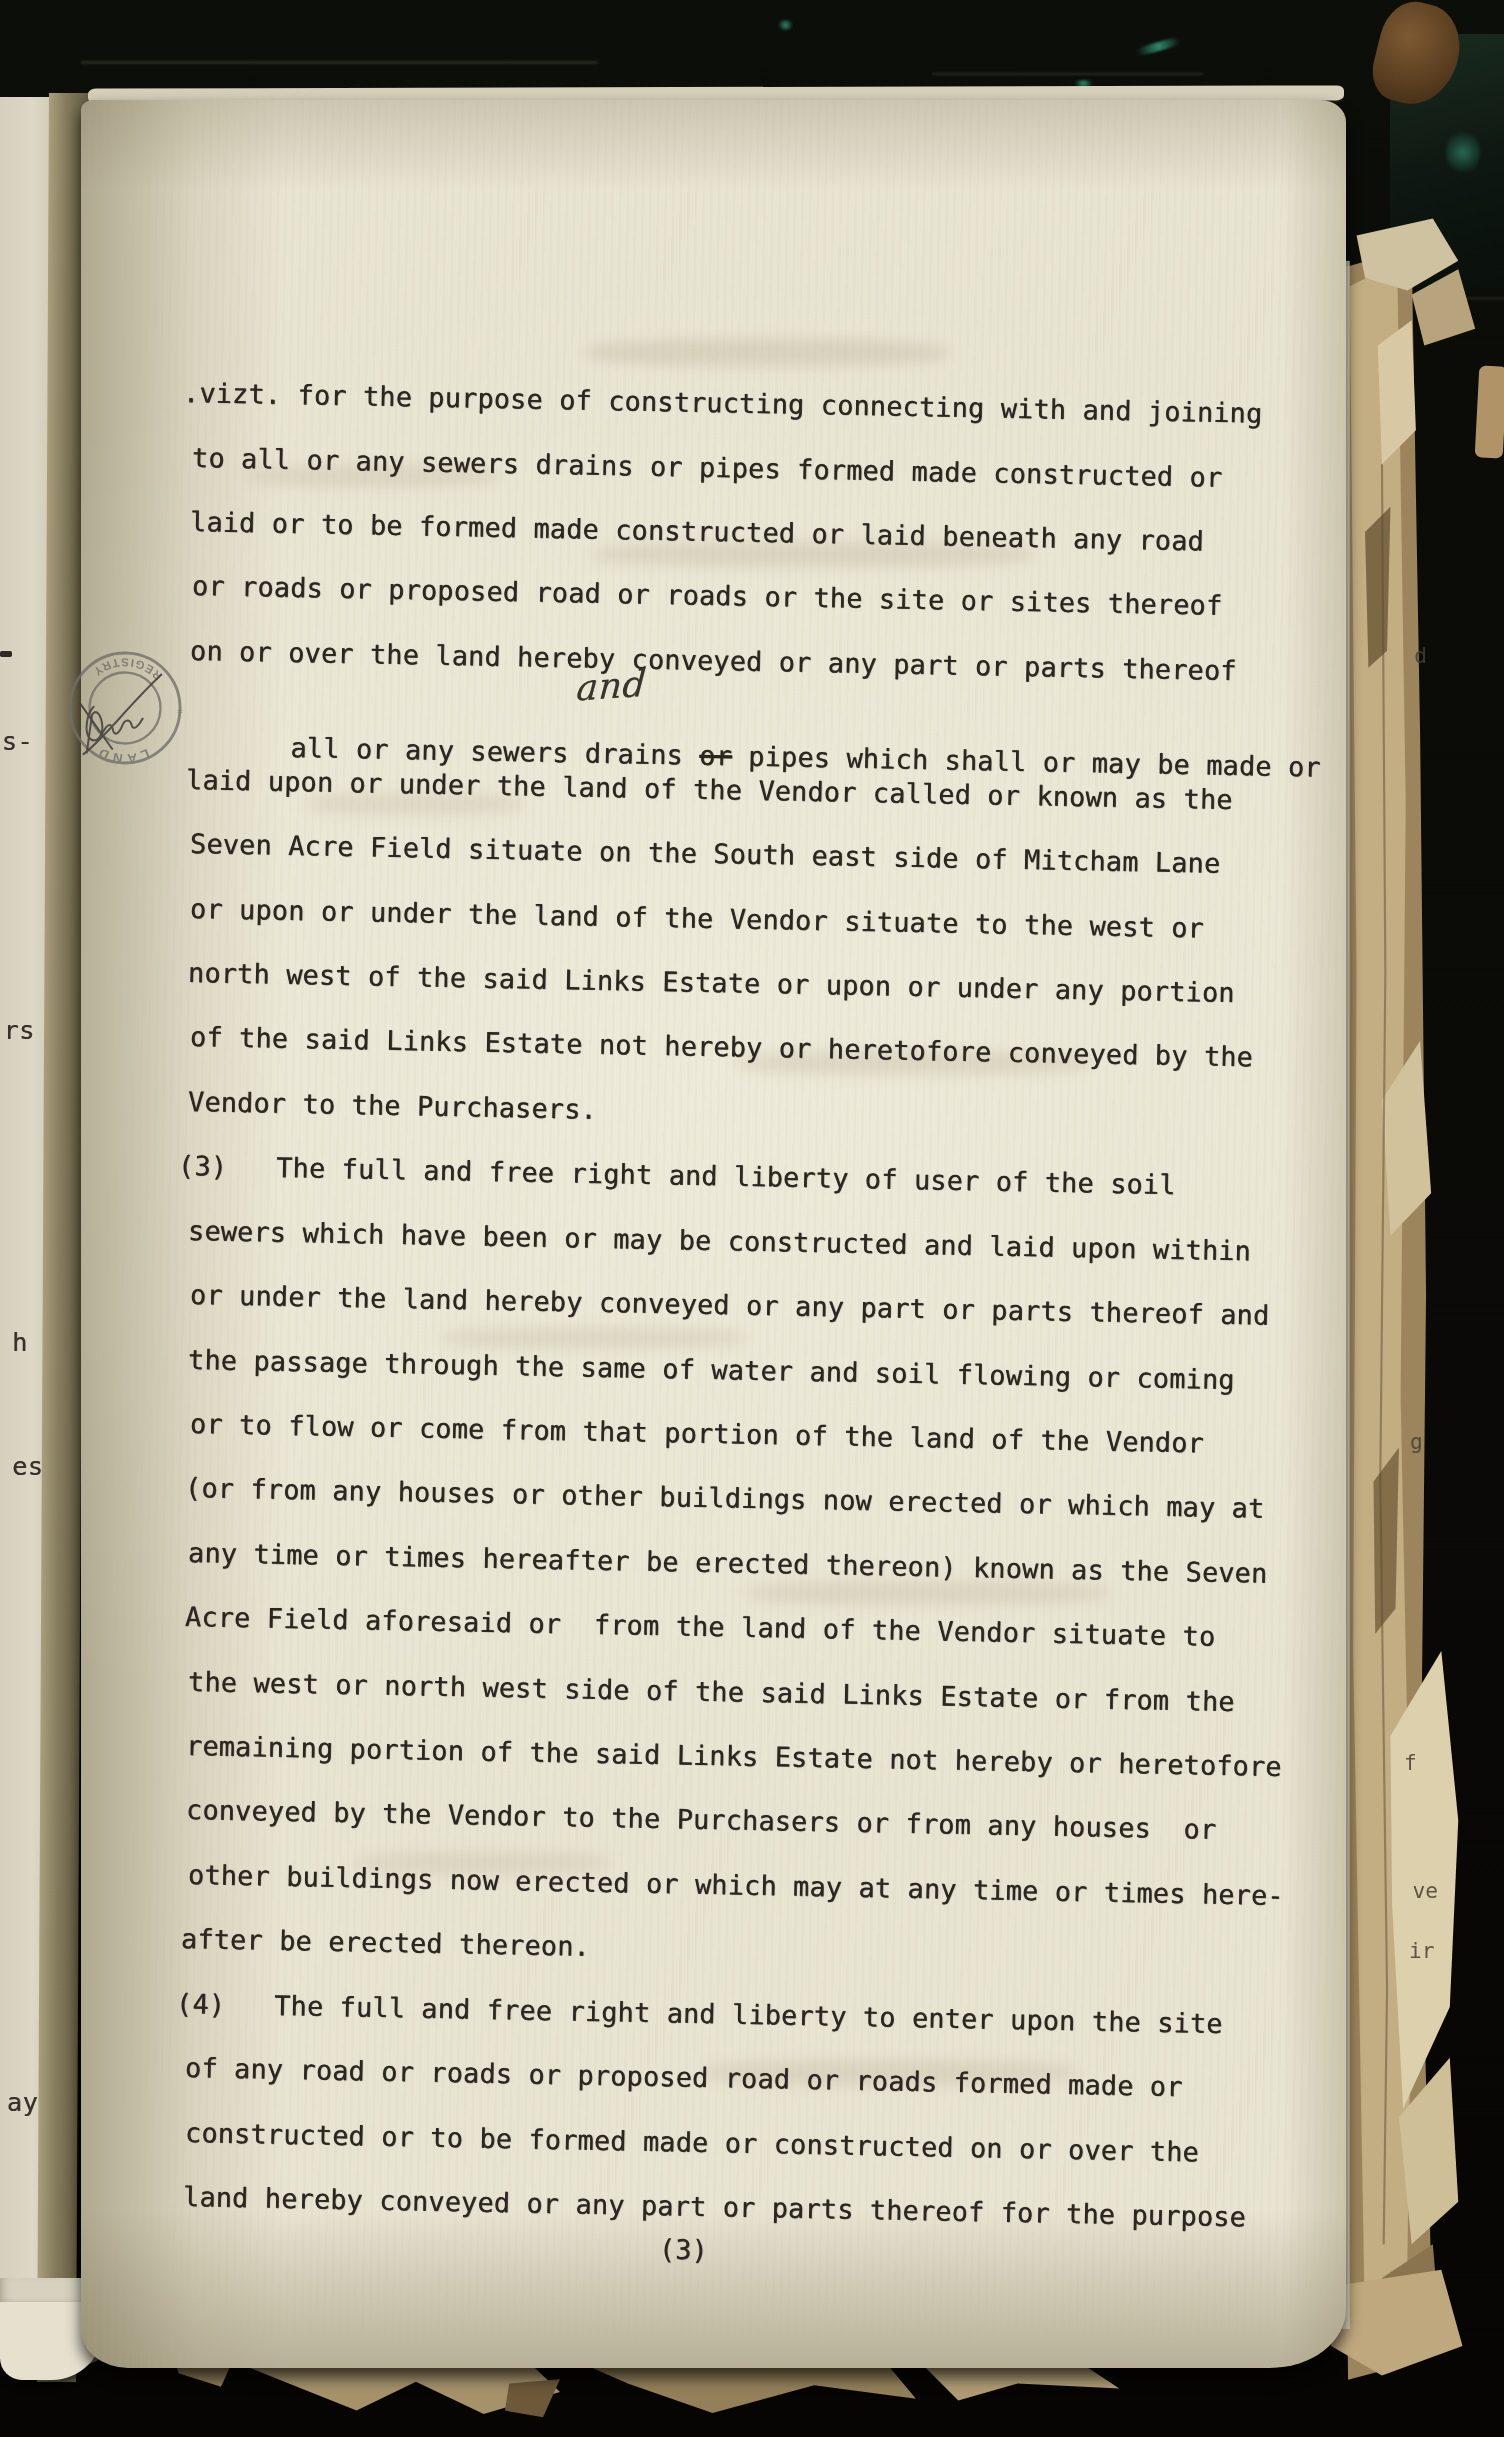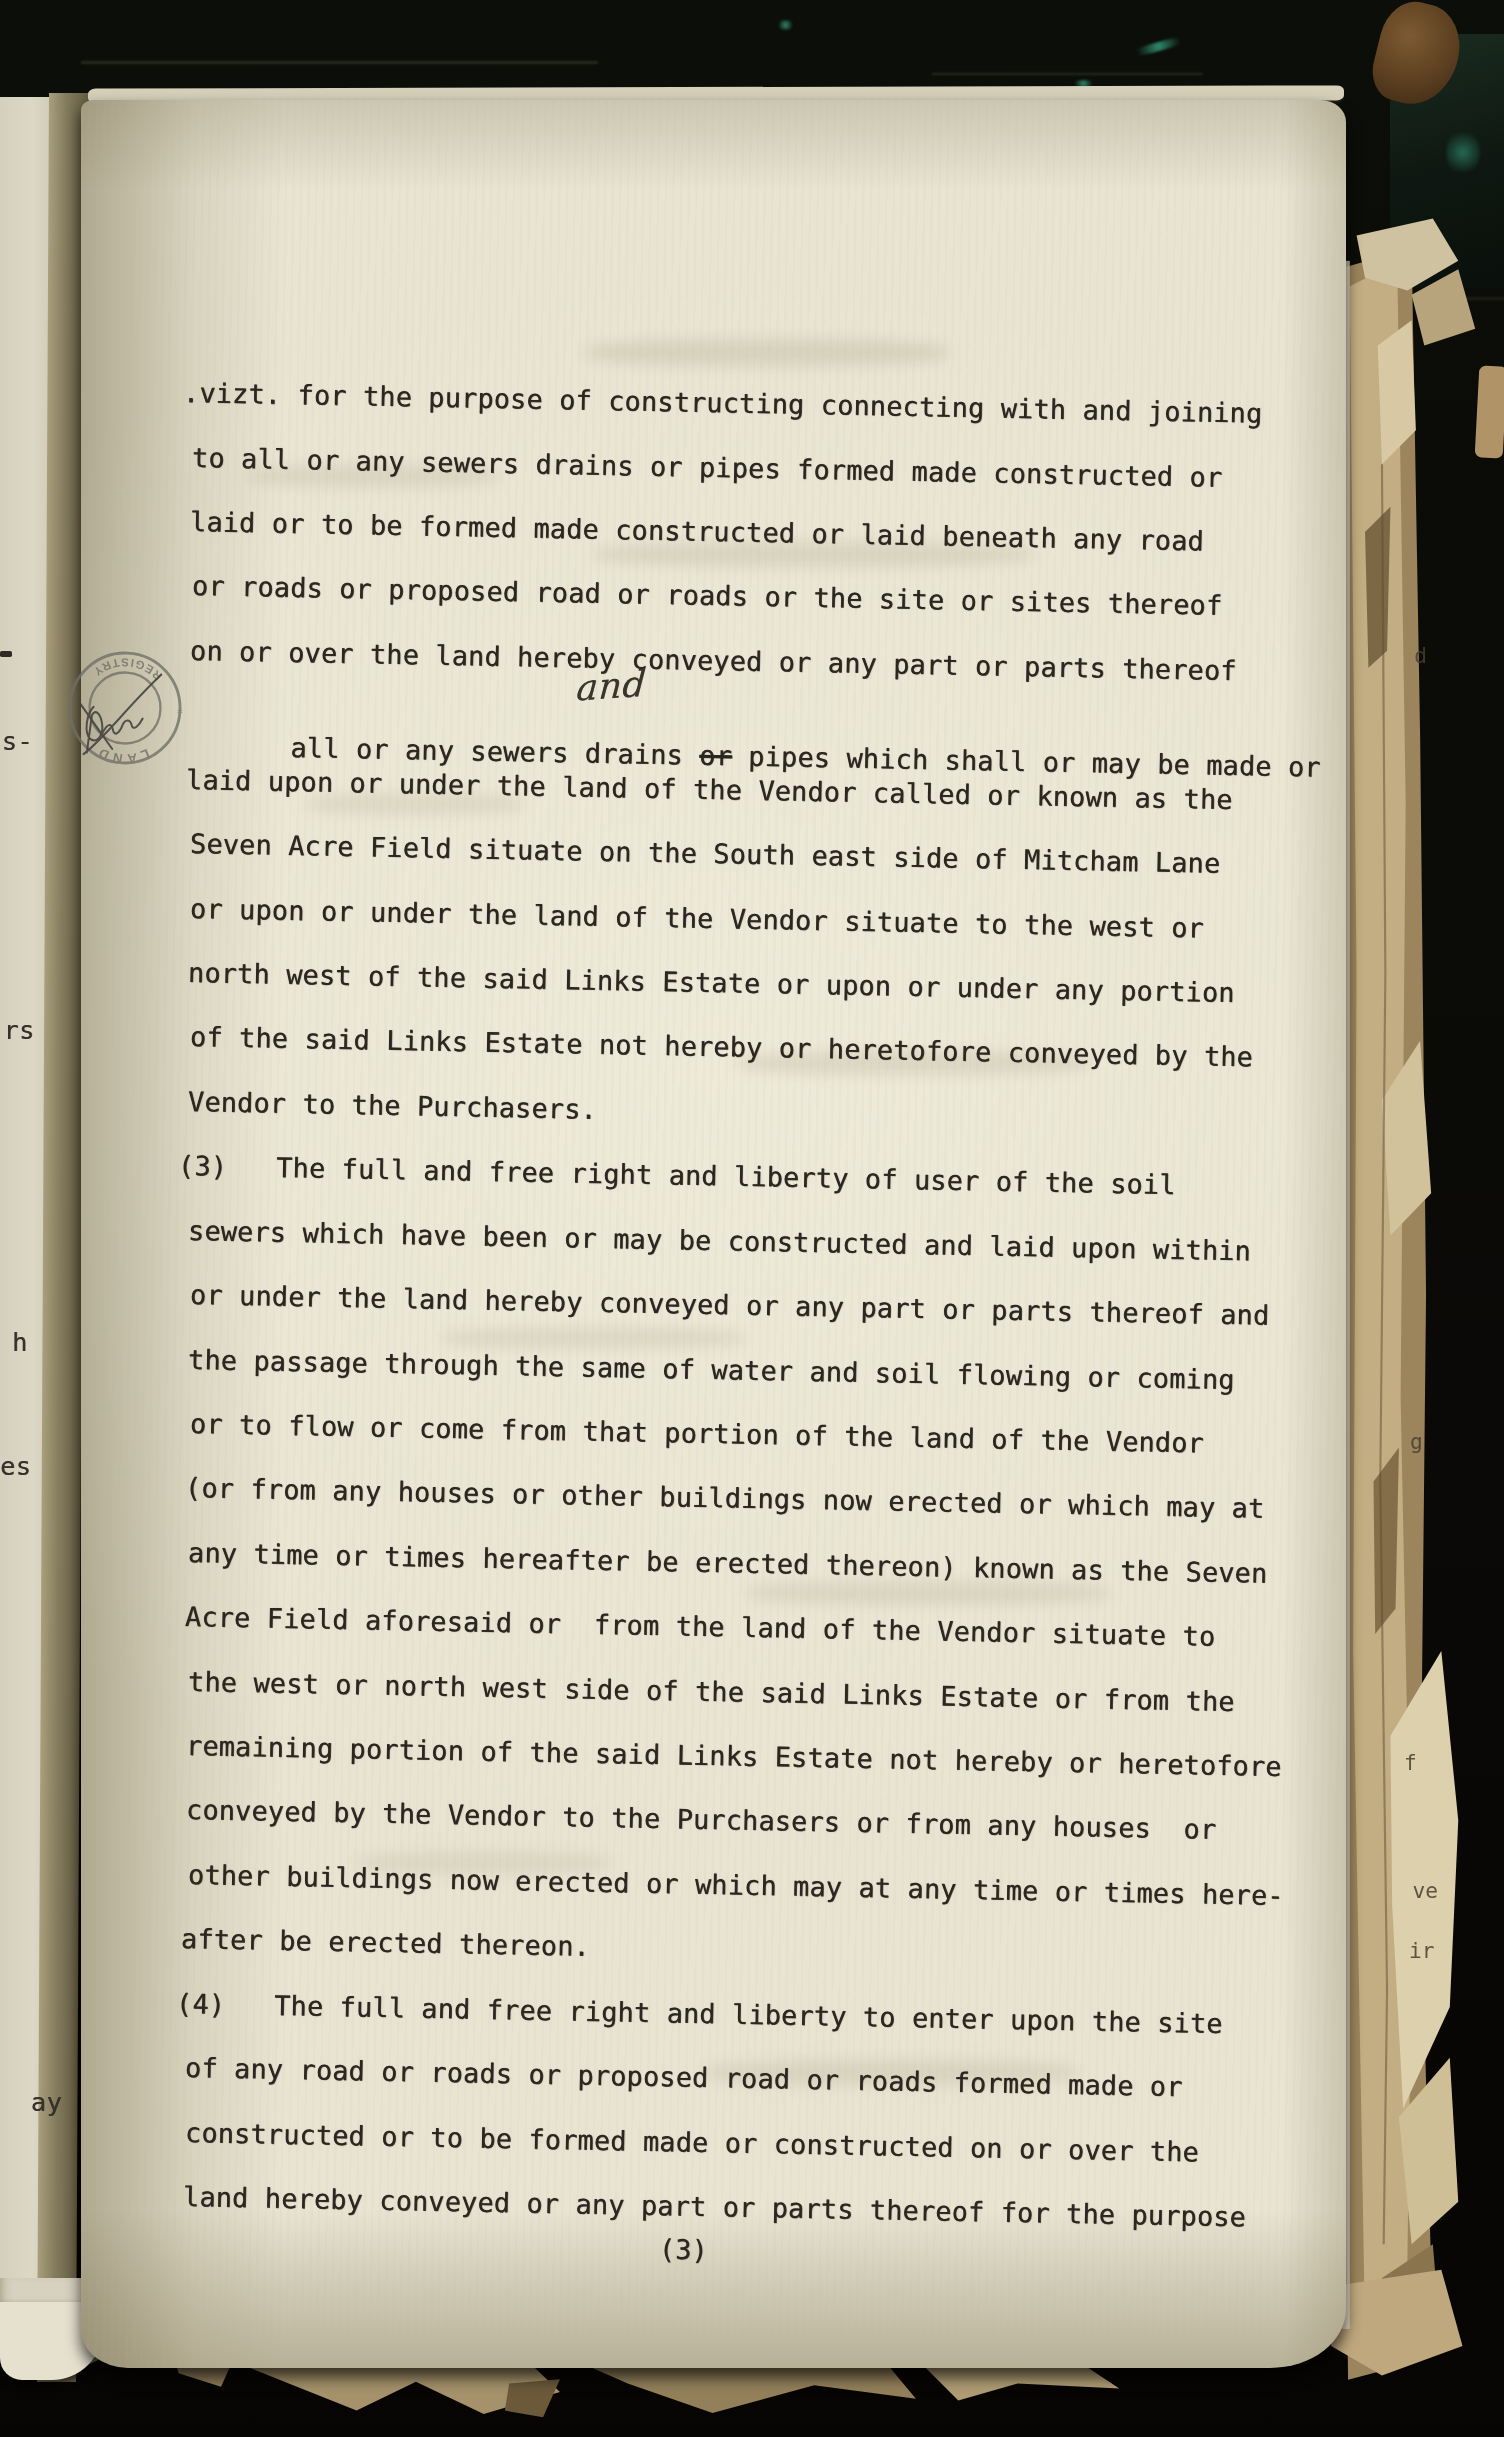--- a/index.html
+++ b/index.html
@@ -93,22 +93,22 @@
   <div class="sheet-behind"></div>
   <div class="sheet-behind2"></div>
   <div class="top-sheet-edge"></div>
 
   <div class="left-page"></div>
   <div class="gutter"></div>
   <div class="left-dash"></div>
   <div class="frag-left" style="left:1.7px;top:726px;">s-</div>
   <div class="frag-left" style="left:3.4px;top:1015px;">rs</div>
   <div class="frag-left" style="left:12px;top:1327px;">h</div>
-  <div class="frag-left" style="left:0px;top:1451px;">es</div>
-  <div class="frag-left" style="left:6.8px;top:2087px;margin-left:24px;">ay</div>
+  <div class="frag-left" style="left:12px;top:1451px;">es</div>
+  <div class="frag-left" style="left:6.8px;top:2087px;">ay</div>
 
   <svg class="right-stack" viewBox="0 0 205 2572">
     <polygon points="8,70 95,45 105,620 112,1280 105,1950 118,2430 95,2540 20,2560 10,1800 16,1000" fill="#9c845c"></polygon>
     <polygon points="22,90 78,62 88,700 82,1400 95,2050 90,2420 40,2500 26,1700 30,900" fill="#c3ad82"></polygon>
     <polygon points="30,30 120,10 150,60 90,95 40,80" fill="#cfc2a0"></polygon>
     <polygon points="95,100 150,70 170,140 110,160" fill="#b7a47c"></polygon>
     <polygon points="55,160 95,130 100,260 60,300" fill="#d8c9a4"></polygon>
     <polygon points="60,1050 105,980 118,1160 70,1210" fill="#d2c29c"></polygon>
     <polygon points="70,1800 130,1700 150,1900 140,2120 85,2240 72,2000" fill="#ddd0ad"></polygon>
     <polygon points="80,2250 140,2180 150,2350 95,2400" fill="#cfbf96"></polygon>

